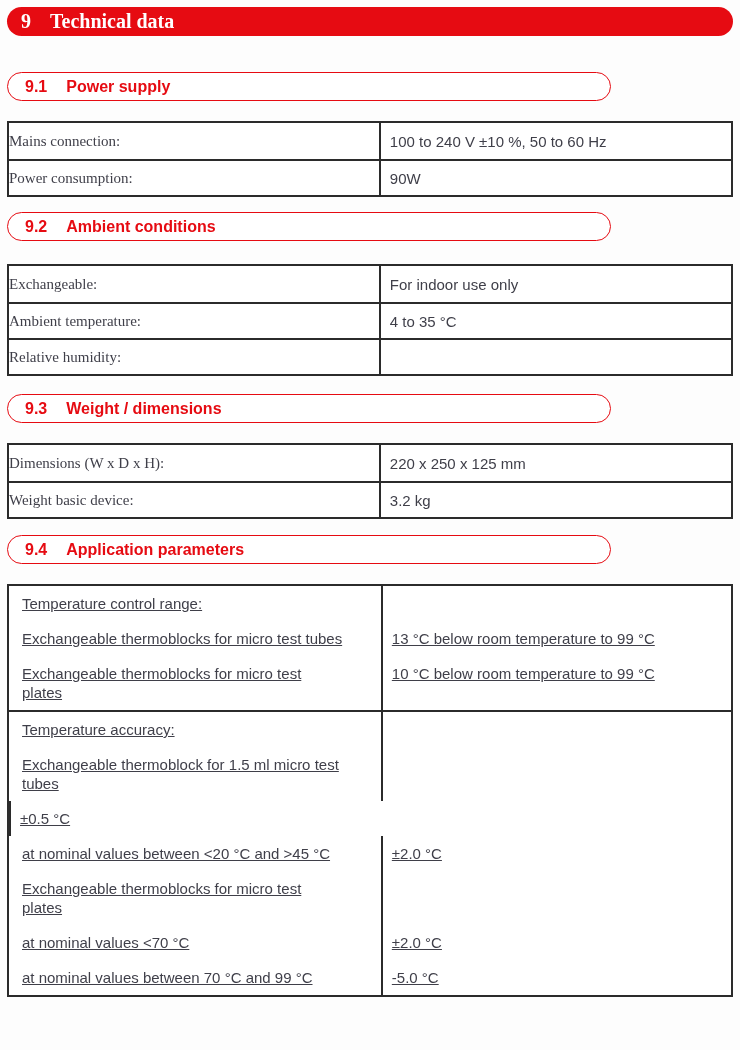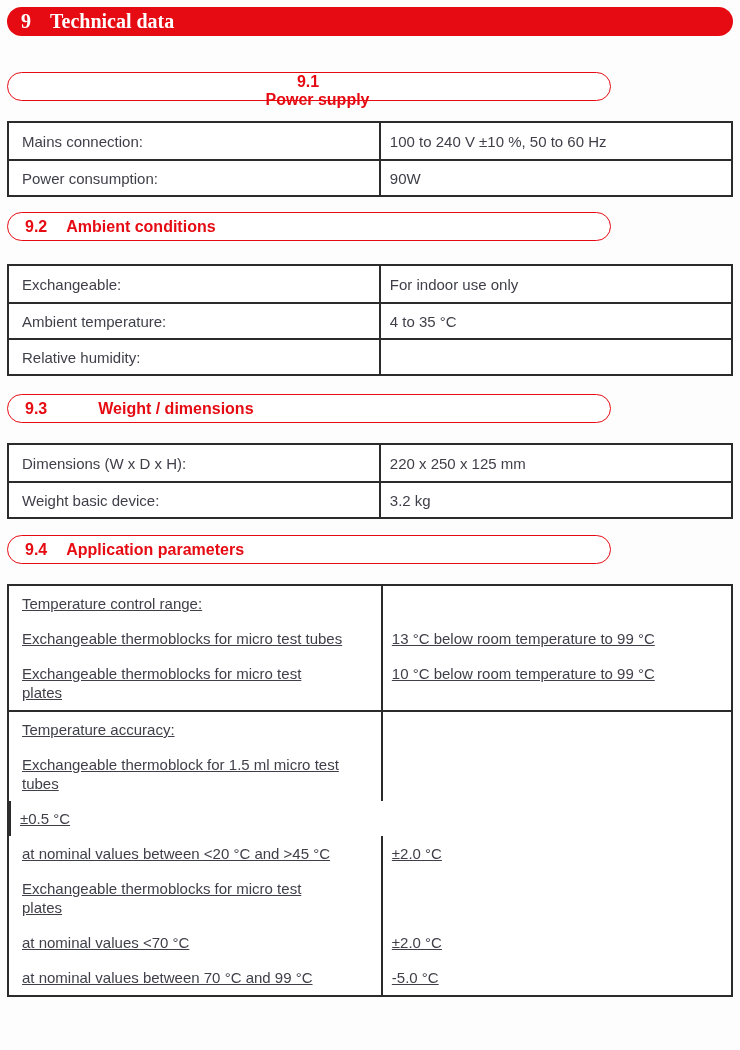--- a/index.html
+++ b/index.html
@@ -35,40 +35,41 @@
     width:604px;height:29px;
     border:1.5px solid var(--accent);
     border-radius:15px;
     display:flex;align-items:center;
     padding-left:17px;
     color:var(--accent);
     font-weight:bold;font-size:16px;
     background:#ffffff;
   }
   .pill .p-num{margin-right:19px;}
-  .mt-36{margin-top:36px;flex-direction:column;}
+  .mt-36{margin-top:36px;}
   .mt-15{margin-top:15px;}
-  .mt-18{margin-top:18px;gap:32px;}
+  .mt-18{margin-top:18px;}
   .mt-16{margin-top:16px;}
 
   
   .spec-table{
     margin-top:20px;
     border:2px solid var(--border);
     background:#ffffff;
     font-size:15px;
   }
   .spec-table.mtt-23{margin-top:23px;}
   .spec-row{display:flex;height:36px;}
   .spec-row + .spec-row{border-top:2px solid var(--border);}
   .spec-label{
     width:51.5%;
     display:flex;align-items:center;
-    padding-left:13px;padding-right:8px;
+    padding-right:8px;
     border-right:2px solid var(--border);
+    font-family:Liberation Serif, serif;
   }
   .spec-value{
     flex:1;
     display:flex;align-items:center;
     padding-left:9px;padding-right:6px;
   }
 
   
   .param-table{
     margin-top:20px;

